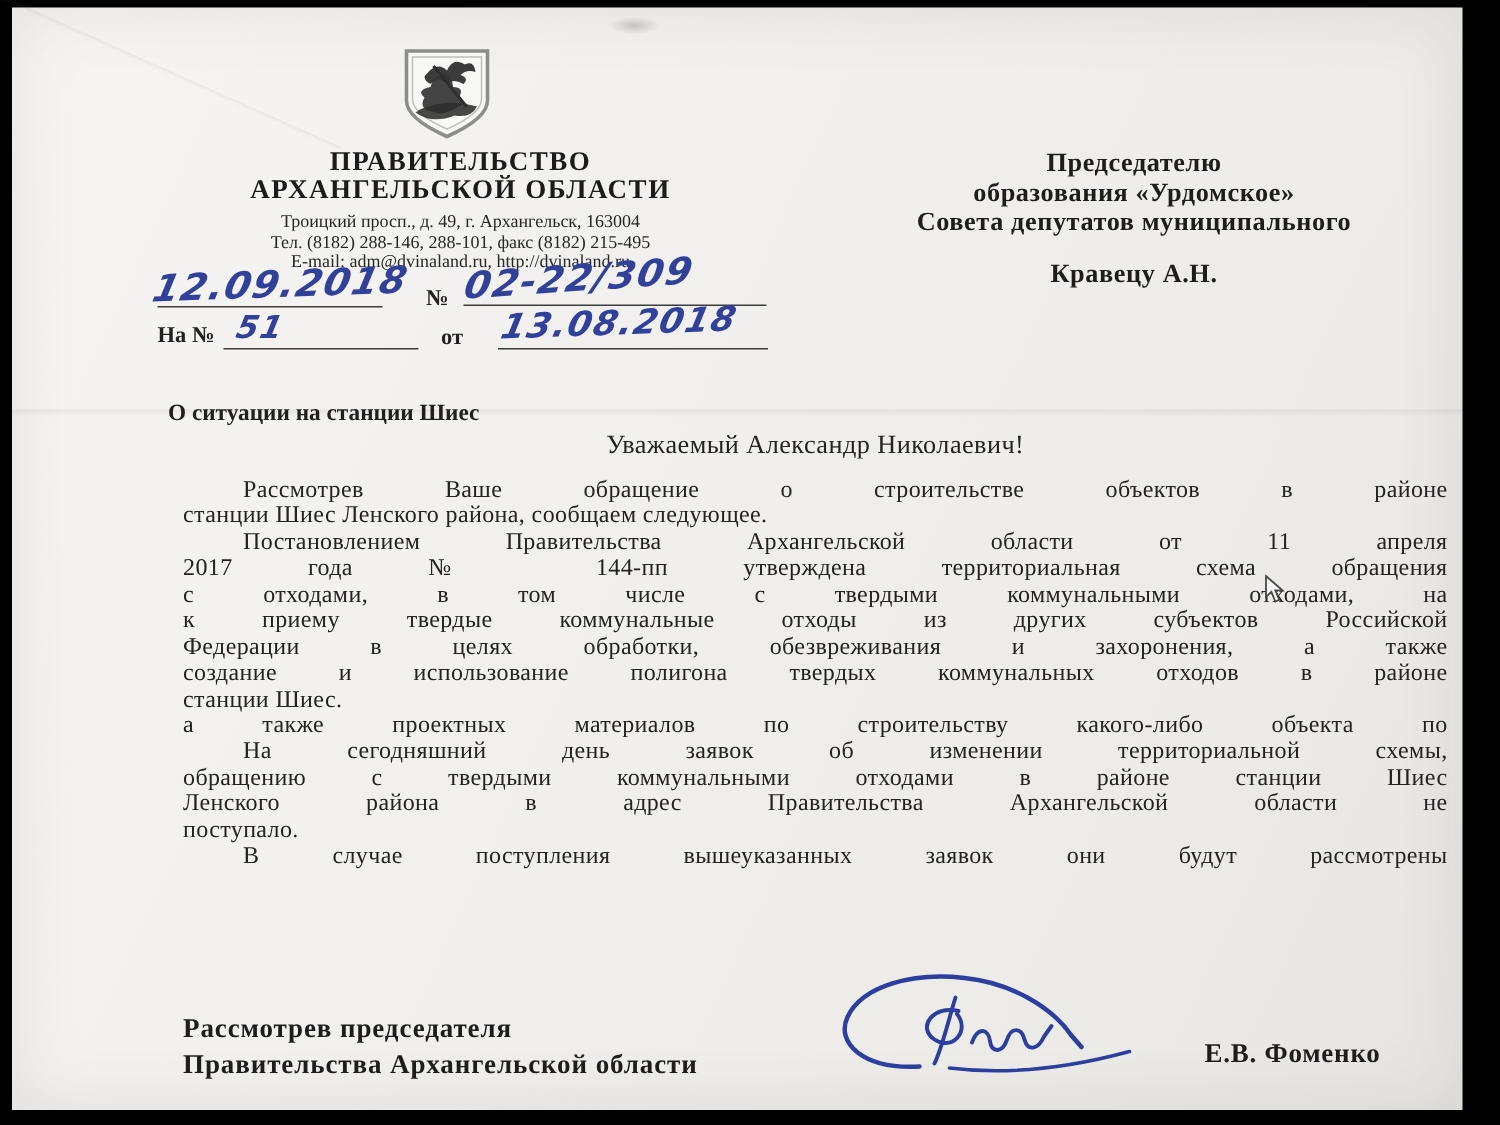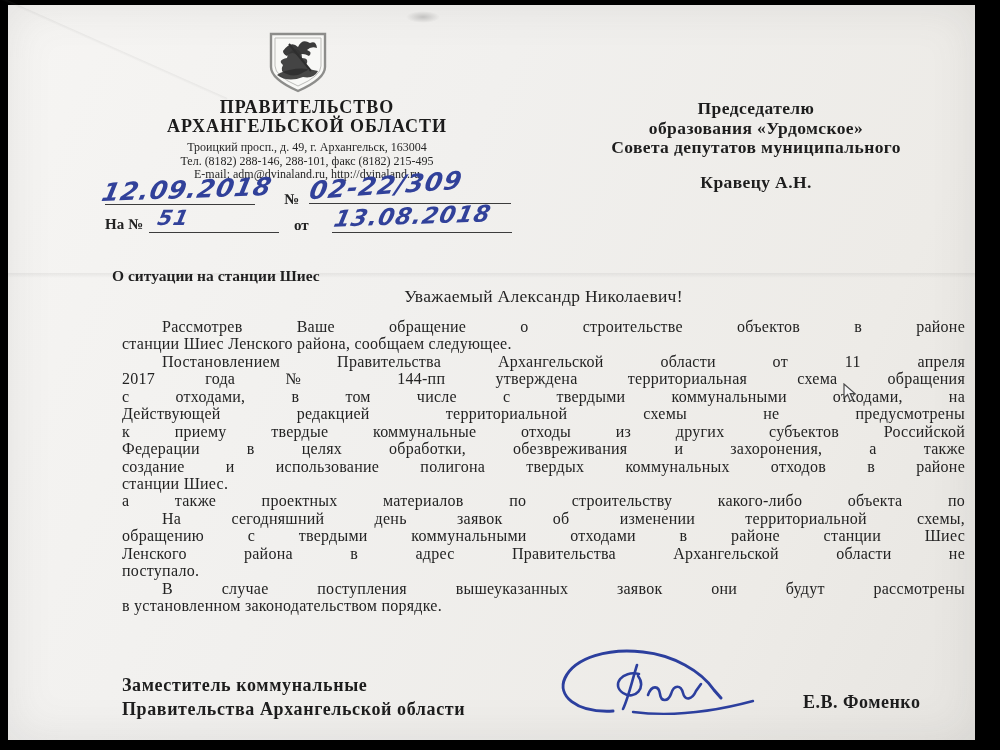--- a/index.html
+++ b/index.html
@@ -115,36 +115,34 @@
     <div class="name">Кравецу А.Н.</div>
   </div>
 
   <div class="body-col">
     <div class="salutation">Уважаемый Александр Николаевич!</div>
     <div class="bodyline first">Рассмотрев Ваше обращение о строительстве объектов в районе</div>
     <div class="bodyline last">станции Шиес Ленского района, сообщаем следующее.</div>
     <div class="bodyline first">Постановлением Правительства Архангельской области от 11 апреля</div>
     <div class="bodyline">2017 года № 144-пп утверждена территориальная схема обращения</div>
     <div class="bodyline">с отходами, в том числе с твердыми коммунальными отходами, на</div>
-    <div class="bodyline">Действующей редакцией территориальной схемы не предусмотрены</div>
     <div class="bodyline">к приему твердые коммунальные отходы из других субъектов Российской</div>
     <div class="bodyline">Федерации в целях обработки, обезвреживания и захоронения, а также</div>
     <div class="bodyline">создание и использование полигона твердых коммунальных отходов в районе</div>
     <div class="bodyline last">станции Шиес.</div>
     <div class="bodyline">а также проектных материалов по строительству какого-либо объекта по</div>
     <div class="bodyline first">На сегодняшний день заявок об изменении территориальной схемы,</div>
     <div class="bodyline">обращению с твердыми коммунальными отходами в районе станции Шиес</div>
     <div class="bodyline">Ленского района в адрес Правительства Архангельской области не</div>
     <div class="bodyline last">поступало.</div>
     <div class="bodyline first">В случае поступления вышеуказанных заявок они будут рассмотрены</div>
-    <div class="bodyline last">в установленном законодательством порядке.</div>
   </div>
 
   <div class="sig-position">
-    <div>Заместитель коммунальные</div>
+    <div>Рассмотрев председателя</div>
     <div>Правительства Архангельской области</div>
   </div>
 
   <svg class="autograph" viewBox="0 0 212 76">
     <g fill="none" stroke="#2c3f9e" stroke-width="3" stroke-linecap="round">
       <path d="M62 66 C 24 68, 6 50, 14 33 C 24 12, 58 3, 92 7 C 122 10, 150 26, 163 45 L 170 53"></path>
       <path d="M86 20 C 81 36, 77 54, 72 64" stroke-width="2.6"></path>
       <path d="M88 29 C 71 25, 60 40, 72 48 C 84 56, 96 42, 87 31" stroke-width="2.6"></path>
       <path d="M97 50 c 4 -11 11 -9 12 -1 c 1 8 8 8 11 0 c 3 -10 10 -9 12 -1 c 2 8 9 7 13 -2 l 5 -7" stroke-width="2.6"></path>
       <path d="M82 67 C 122 72, 165 66, 202 56" stroke-width="2.4"></path>

